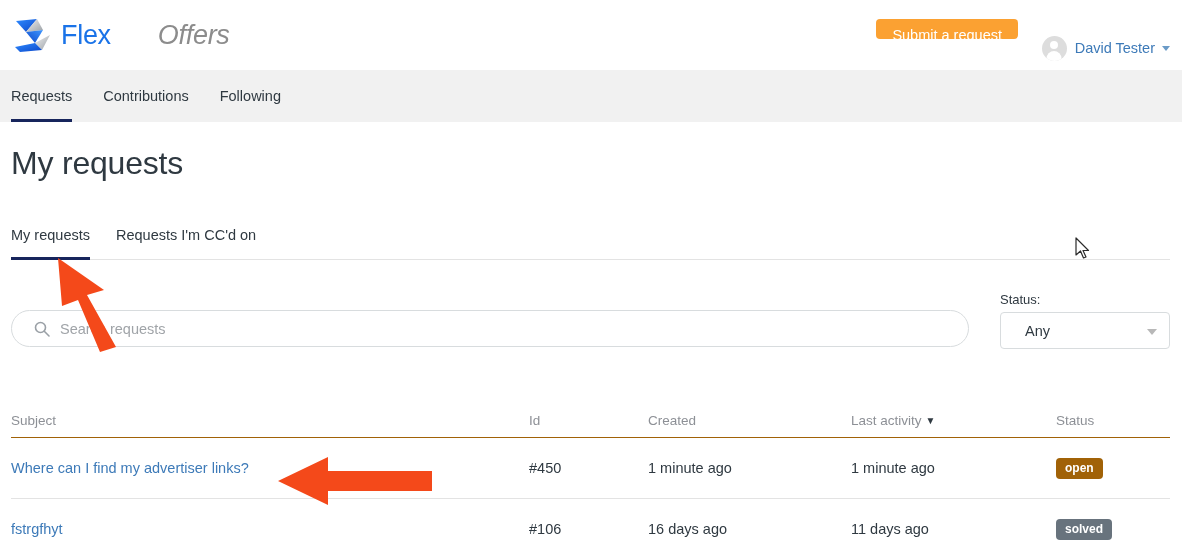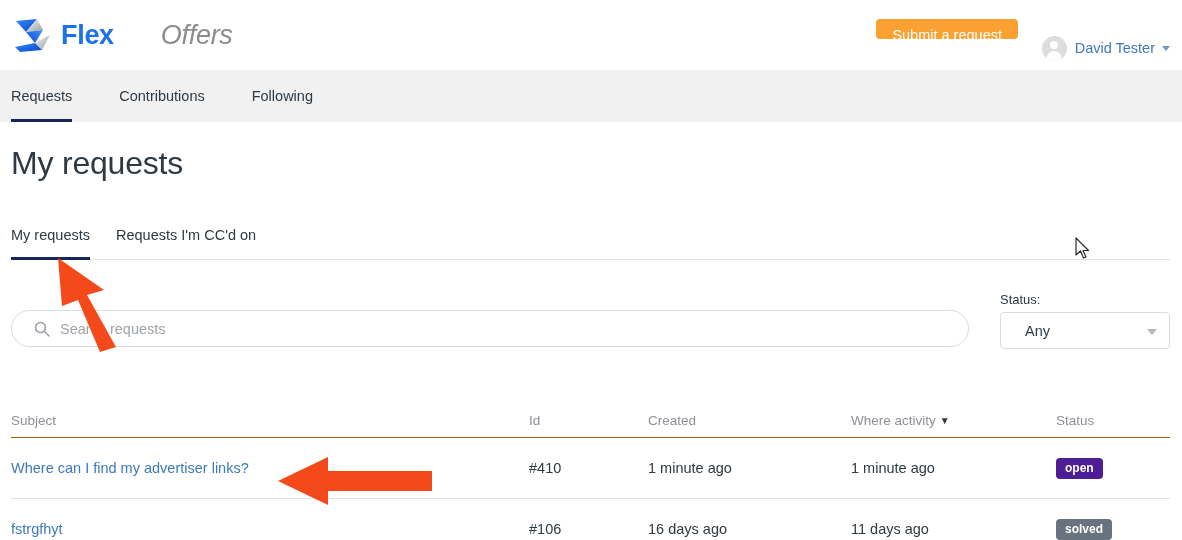--- a/index.html
+++ b/index.html
@@ -44,21 +44,21 @@
   }
   .logo-text {
     margin-left: 6px;
     font-size: 27px;
     line-height: 1;
     letter-spacing: -0.3px;
     white-space: nowrap;
   }
   .logo-text .flex {
     color: #1a73e8;
-    font-weight: bold;
+    font-weight: normal;
   }
   .logo-text .offers {
     color: #8c8c8c;
     font-style: italic;
     font-weight: normal;
     margin-left: 47px;
   }
 
   .submit-btn {
     position: absolute;
@@ -136,21 +136,21 @@
     height: 52px;
     background: #f1f1f1;
   }
   .nav-inner {
     position: absolute;
     left: 11px;
     top: 0;
     height: 52px;
     display: flex;
     align-items: center;
-    gap: 16px;
+    gap: 0;
   }
   .nav-item {
     position: relative;
     height: 52px;
     display: flex;
     align-items: center;
     font-size: 14.5px;
     color: #2f3941;
     cursor: pointer;
     margin-right: 31px;
@@ -338,21 +338,21 @@
   }
   .badge {
     display: inline-block;
     padding: 4px 9px 5px;
     border-radius: 4px;
     font-size: 12px;
     font-weight: bold;
     color: #ffffff;
     line-height: 1;
   }
-  .badge-open   { background: #4c1d95; }
+  .badge-open   { background: #a16207; }
   .badge-solved { background: #68737d; }
 
   
   .anno {
     position: absolute;
     pointer-events: none;
   }
   #arrow-tab {
     left: 56px;
     top: 256px;
@@ -462,29 +462,29 @@
       <span class="select-caret"></span>
     </div>
   </div>
 
   <div class="req-table">
 
     <div class="req-row req-head">
       <div class="cell col-subject">Subject</div>
       <div class="cell col-id">Id</div>
       <div class="cell col-created">Created</div>
-      <div class="cell col-activity"><span>Where activity</span><span class="sort-caret">▼</span></div>
+      <div class="cell col-activity"><span>Last activity</span><span class="sort-caret">▼</span></div>
       <div class="cell col-status">Status</div>
     </div>
 
     <div class="req-row req-body-row">
       <div class="cell col-subject">
         <a class="subject-link" href="#">Where can I find my advertiser links?</a>
       </div>
-      <div class="cell col-id cell-text">#410</div>
+      <div class="cell col-id cell-text">#450</div>
       <div class="cell col-created cell-text">1 minute ago</div>
       <div class="cell col-activity cell-text">1 minute ago</div>
       <div class="cell col-status">
         <span class="badge badge-open">open</span>
       </div>
     </div>
 
     <div class="req-row req-body-row">
       <div class="cell col-subject">
         <a class="subject-link" href="#">fstrgfhyt</a>

